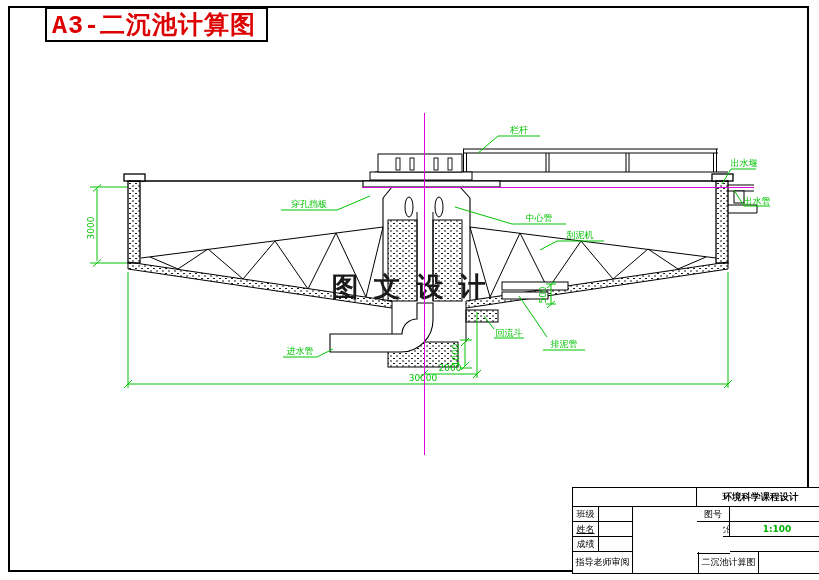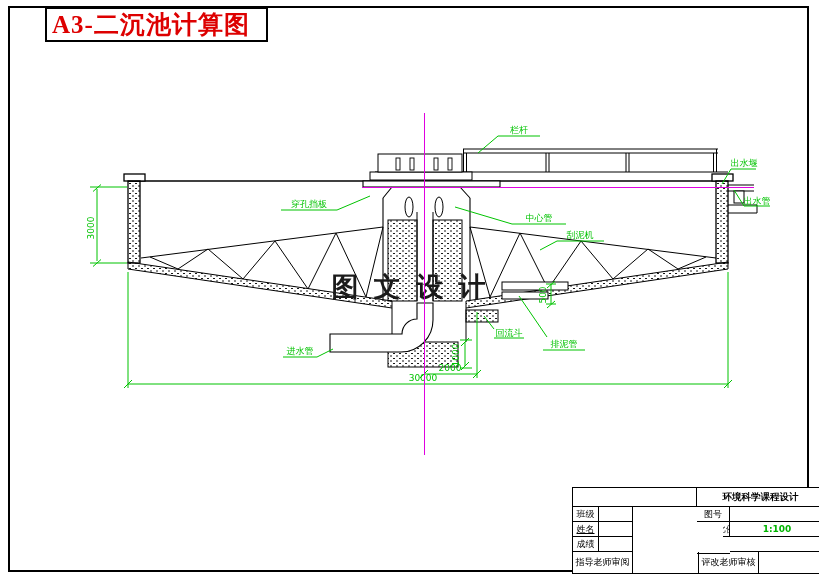--- a/index.html
+++ b/index.html
@@ -1,19 +1,19 @@
 <!DOCTYPE html>
 <html><head>
 <meta charset="utf-8">
 <style>
   html,body{margin:0;padding:0;background:#ffffff;}
   body{width:819px;height:580px;position:relative;font-family:"DejaVu Sans",sans-serif;overflow:hidden;}
   .page-border{position:absolute;left:8px;top:6px;width:801px;height:566px;border:2px solid #000;box-sizing:border-box;}
   .title-box{position:absolute;left:45px;top:7px;width:223px;height:35px;border:2px solid #000;box-sizing:border-box;display:flex;align-items:center;padding-left:5px;background:#fff;}
-  .title-text{color:#dd0000;font-size:25px;font-weight:bold;font-family:Liberation Serif, serif;letter-spacing:1px;white-space:nowrap;}
+  .title-text{color:#dd0000;font-size:25px;font-weight:bold;font-family:Liberation Mono, monospace;letter-spacing:1px;white-space:nowrap;}
   .drawing-svg{position:absolute;left:0;top:0;}
   
   .title-block{position:absolute;left:572px;top:487px;width:253px;height:87px;border:1.5px solid #000;box-sizing:border-box;display:grid;grid-template-columns:26px 34px 64px 33px 1fr;grid-template-rows:19px 15px 15px 15px 1fr;background:#fff;}
   .tb-cell{border-right:1px solid #000;border-bottom:1px solid #000;display:flex;align-items:center;justify-content:center;font-size:9px;color:#000;overflow:hidden;white-space:nowrap;}
   .no-r{border-right:none;}
   .no-b{border-bottom:none;}
   .tb-header-left{grid-column:1/4;grid-row:1;}
   .tb-header-right{grid-column:4/6;grid-row:1;font-weight:bold;font-size:9.5px;}
   .tb-r1c1{grid-column:1;grid-row:2;}
   .tb-r1c2{grid-column:2;grid-row:2;}
@@ -181,16 +181,16 @@
   <div class="tb-cell tb-r2c5 no-r">1:100</div>
 
   <div class="tb-cell tb-r3c1">成绩</div>
   <div class="tb-cell tb-r3c2"></div>
   <div class="tb-cell tb-r3c4">日期</div>
   <div class="tb-cell tb-r3c5 no-r"></div>
 
   <div class="tb-cell tb-bottom no-b">
     <div class="tb-bot-adv">指导老师审阅</div>
     <div class="tb-bot-e1"></div>
-    <div class="tb-bot-rev">评改老师审核</div>
+    <div class="tb-bot-rev">二沉池计算图</div>
     <div class="tb-bot-e2"></div>
   </div>
 </div>
 
 </body></html>

